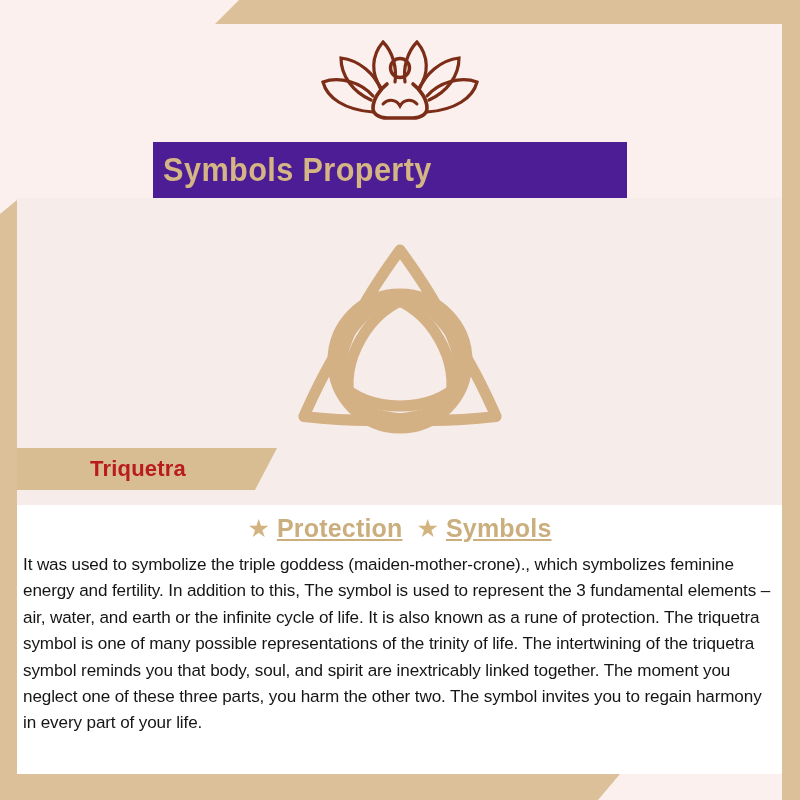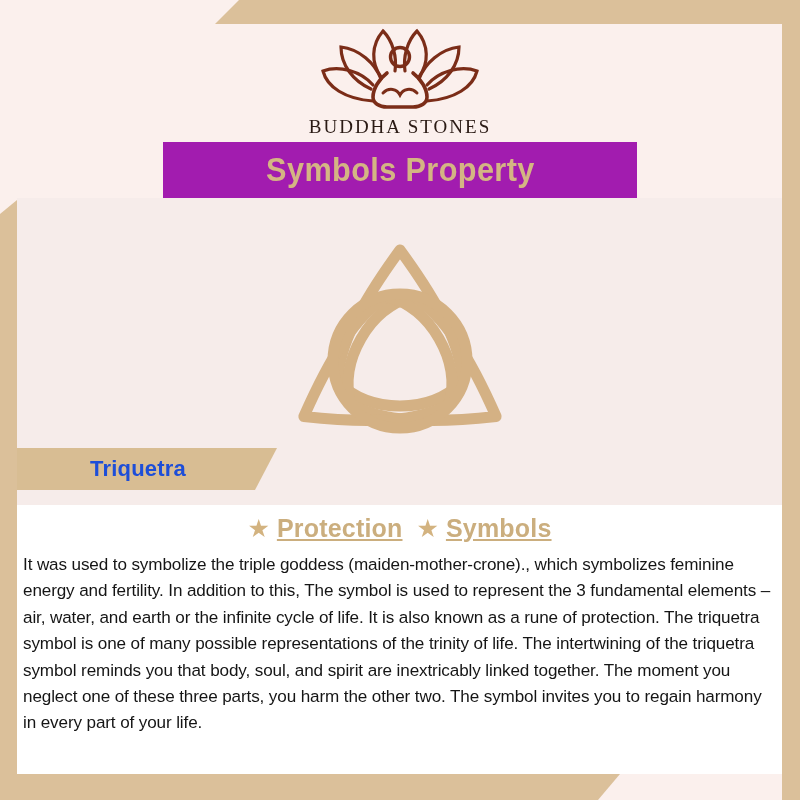--- a/index.html
+++ b/index.html
@@ -88,27 +88,26 @@
     letter-spacing: 2.0px;
     color: #2a1a14;
     margin-top: 1px;
     white-space: nowrap;
   }
 
   
   .title-banner {
     position: absolute;
     top: 142px;
-    left: 163px;
+    left: 153px;
     width: 474px;
     height: 56px;
-    background: #a21caf;
-    display: flex;
-    align-items: center;
-    justify-content: center;
+    background: #4c1d95;
+    display: flex;
+    align-items: center;
   }
   .title-text {
     font-family: "Liberation Sans Narrow", "Liberation Sans", sans-serif;
     font-size: 33px;
     font-weight: bold;
     color: #d4b583;
     letter-spacing: 0.4px;
     transform: scaleX(0.93);
   }
 
@@ -137,21 +136,21 @@
     top: 448px;
     left: 17px;
     width: 260px;
     height: 42px;
     background: #d8bd93;
     clip-path: polygon(0 0, 100% 0, calc(100% - 22px) 100%, 0 100%);
     display: flex;
     align-items: center;
   }
   .name-tab-text {
-    color: #1d4ed8;
+    color: #b91c1c;
     font-size: 22px;
     font-weight: bold;
     margin-left: 73px;
     letter-spacing: 0.2px;
   }
 
   
   .desc-card {
     position: absolute;
     top: 505px;
@@ -222,21 +221,20 @@
 
           <path d="M104 54 C 114 40, 114 22, 102 8 C 92 18, 88 34, 90 48" stroke-width="3.2"></path>
 
           <circle cx="85" cy="34" r="9.5" stroke-width="3.4"></circle>
 
           <path d="M72 50 C 64 56, 58 66, 58 74 C 58 80, 64 84, 72 84 L 98 84 C 106 84, 112 80, 112 74 C 112 66, 106 56, 98 50" stroke-width="3.6"></path>
 
           <path d="M68 70 C 74 64, 82 66, 85 72 C 88 66, 96 64, 102 70" stroke-width="3.0"></path>
         </g>
       </svg>
-      <div class="logo-text">BUDDHA STONES</div>
     </div>
   </div>
 
   <div class="title-banner">
     <div class="title-text">Symbols Property</div>
   </div>
 
   <div class="symbol-panel">
     <svg class="symbol-svg" viewBox="0 0 268 250">
       <g fill="none" stroke="#d4b184" stroke-width="11" stroke-linecap="round" stroke-linejoin="round">

